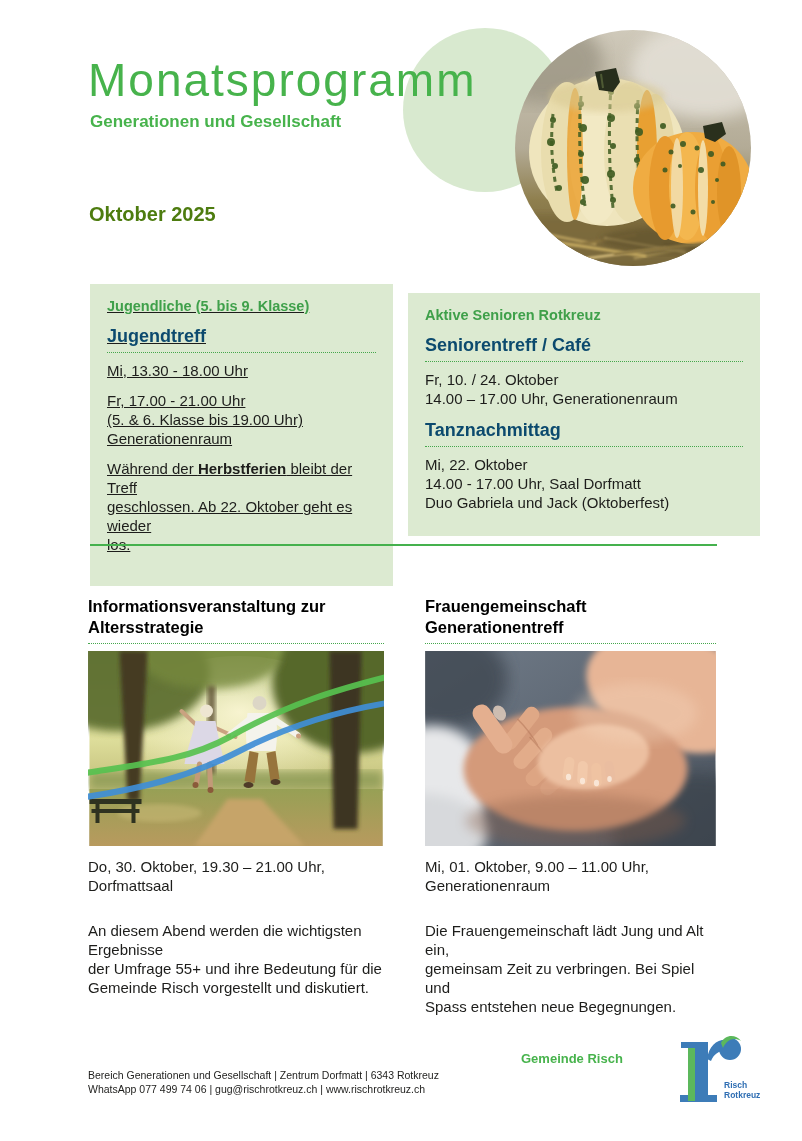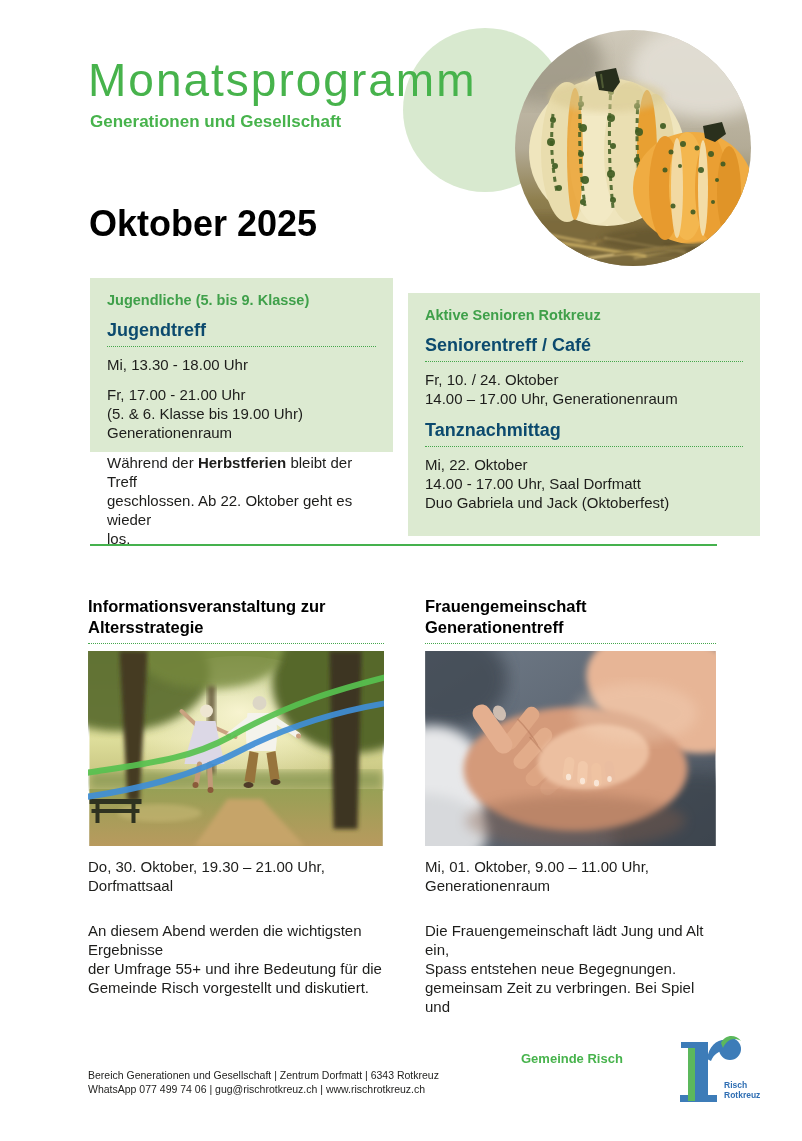--- a/index.html
+++ b/index.html
@@ -23,24 +23,24 @@
   
   .bg-circle{position:absolute;left:403px;top:28px;width:164px;height:164px;border-radius:50%;
     background:var(--circle-bg);z-index:1;}
   .photo-circle{position:absolute;left:515px;top:30px;width:236px;height:236px;border-radius:50%;
     overflow:hidden;z-index:3;}
   .photo-circle svg{display:block;width:100%;height:100%;}
   .title{position:absolute;left:88px;top:57px;z-index:2;font-size:46px;font-weight:normal;
     letter-spacing:2px;color:var(--brand-green);line-height:1;white-space:nowrap;}
   .subtitle{position:absolute;left:90px;top:112px;z-index:2;font-size:17px;font-weight:bold;
     color:var(--brand-green);}
-  .month{position:absolute;left:89px;top:203px;font-size:36px;font-weight:bold;color:#000000;}
+  .month{position:absolute;left:89px;top:203px;font-size:20px;font-weight:bold;color:#4d7c0f;}
   
   .box{position:absolute;background:var(--box-bg);padding:14px 17px;}
-  .box-left{left:90px;top:278px;width:303px;height:174px;}
+  .box-left{left:90px;top:284px;width:303px;height:302px;text-decoration:underline;}
   .box-right{left:408px;top:293px;width:352px;height:243px;}
   .category{font-size:14.5px;font-weight:bold;color:var(--category-green);}
   .event-title{font-size:18px;font-weight:bold;color:#0c4a6e;margin-top:12px;padding-bottom:5px;
     border-bottom:1px dotted var(--dotted-green);}
   .body-line{font-size:15px;line-height:19px;color:var(--text-dark);}
   .gap-top{margin-top:8px;}
   .group-gap{margin-top:11px;}
   
   .divider{position:absolute;left:90px;top:544px;width:627px;height:2px;background:var(--divider-green);}
   
@@ -352,22 +352,22 @@
         <ellipse cx="210" cy="62" rx="62" ry="30" fill="#f5d7bd" opacity="0.35" filter="url(#hb6)"></ellipse>
         <ellipse cx="150" cy="170" rx="110" ry="26" fill="#8d5f46" opacity="0.35" filter="url(#hb6)"></ellipse>
       </svg>
     </div>
     <div class="date-block">
       <div class="body-line">Mi, 01. Oktober, 9.00 – 11.00 Uhr,</div>
       <div class="body-line">Generationenraum</div>
     </div>
     <div class="desc-block">
       <div class="body-line">Die Frauengemeinschaft lädt Jung und Alt ein,</div>
+      <div class="body-line">gemeinsam Zeit zu verbringen. Bei Spiel und</div>
       <div class="body-line">Spass entstehen neue Begegnungen.</div>
-      <div class="body-line">gemeinsam Zeit zu verbringen. Bei Spiel und</div>
     </div>
   </section>
 
   <div class="footer-info">
     <div>Bereich Generationen und Gesellschaft | Zentrum Dorfmatt | 6343 Rotkreuz</div>
     <div>WhatsApp 077 499 74 06 | gug@rischrotkreuz.ch | www.rischrotkreuz.ch</div>
   </div>
 
   <div class="municipality">Gemeinde Risch</div>
 

